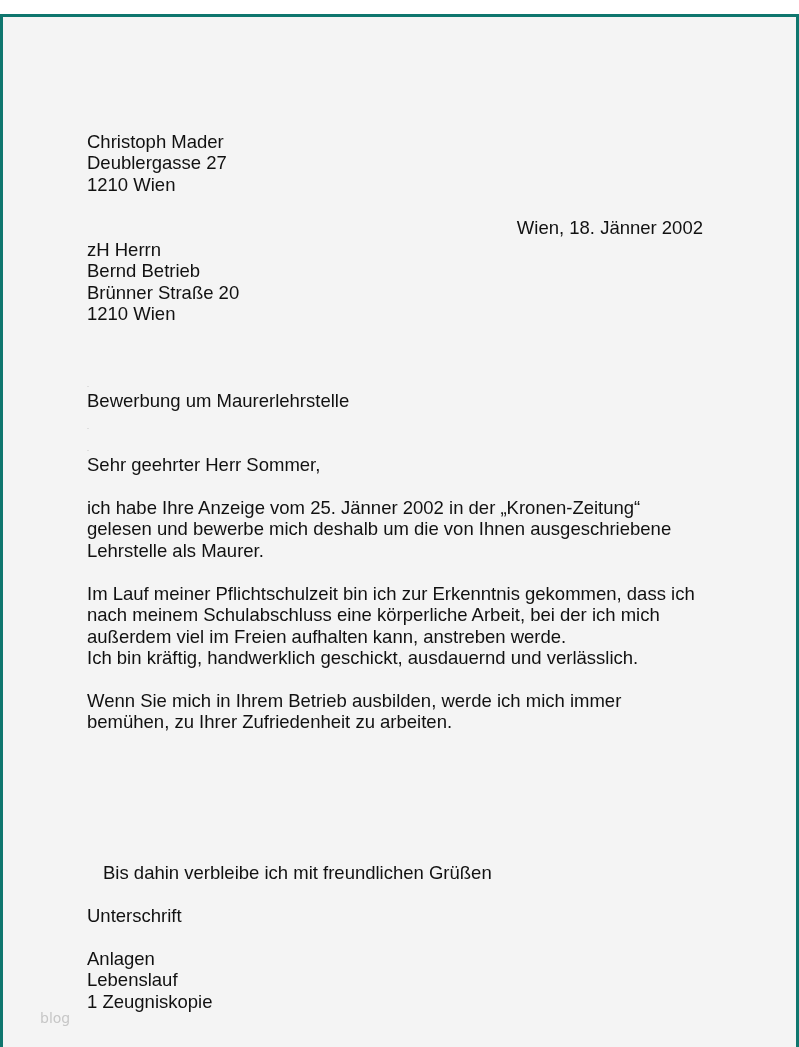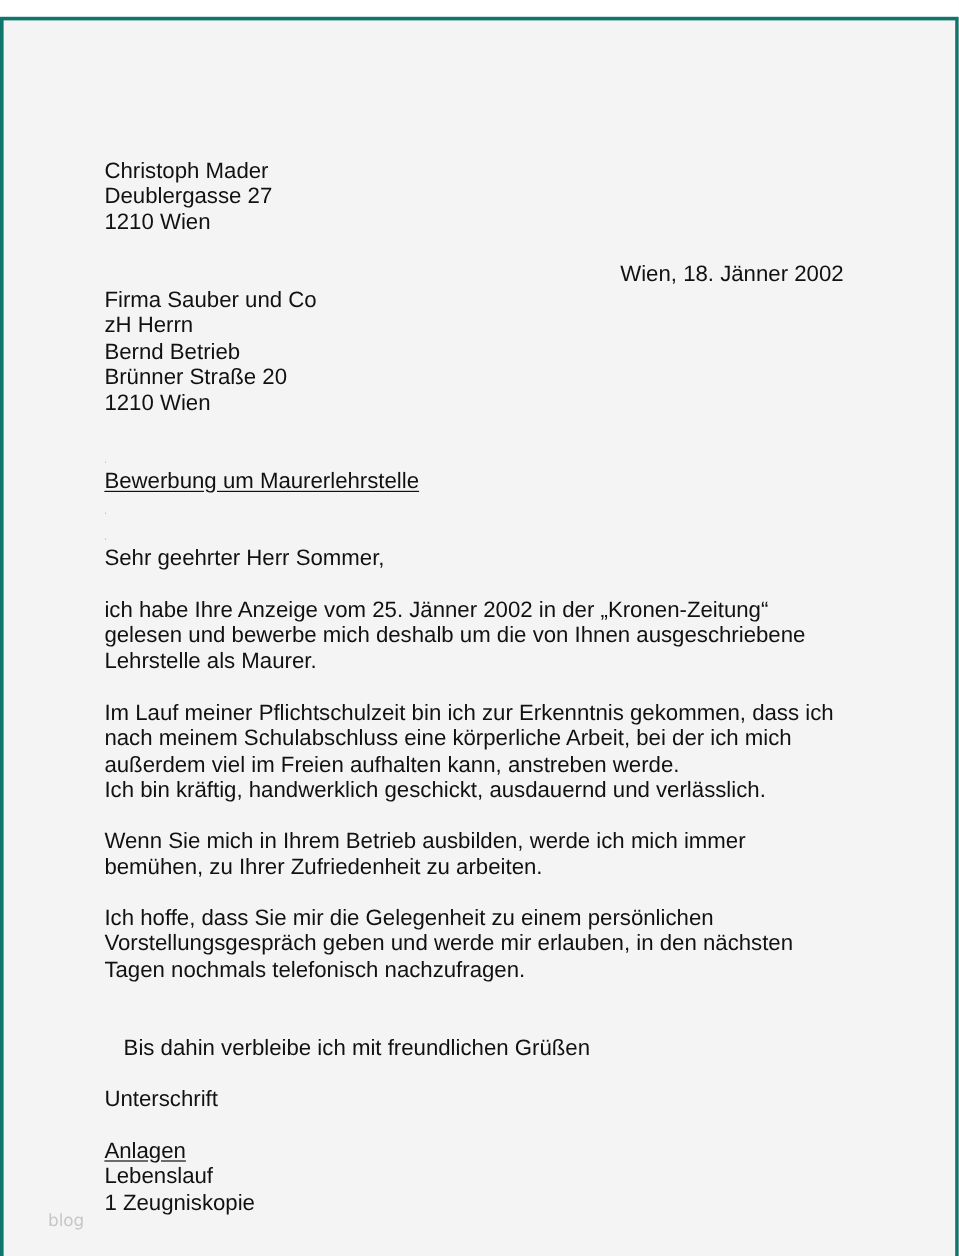--- a/index.html
+++ b/index.html
@@ -15,21 +15,21 @@
     width: 793px; height: 1041px;
     border: 3px solid #0f766e;
     background: #f4f4f4;
     font-family: "Liberation Sans", sans-serif;
     font-size: 18.5px;
     color: #111111;
   }
   .block { position: absolute; left: 84px; line-height: 21.4px; }
   .line { display: block; white-space: nowrap; }
   .date { position: absolute; right: 93px; top: 200px; line-height: 21.4px; white-space: nowrap; }
-  .u { text-decoration: underline; text-underline-offset: 2px; }
+  .u { text-underline-offset: 2px; }
   .dot { position: absolute; left: 84px; font-size: 6px; color: #666; line-height: 6px; }
   .watermark {
     position: absolute; left: 37px; top: 993px;
     font-size: 14px; color: #c6c6c6;
     font-family: "DejaVu Sans", sans-serif;
   }
 </style>
 </head>
 <body>
 
@@ -37,21 +37,20 @@
 
   <div class="block" style="top:114px;">
     <span class="line">Christoph Mader</span>
     <span class="line">Deublergasse 27</span>
     <span class="line">1210 Wien</span>
   </div>
 
   <div class="date">Wien, 18. Jänner 2002</div>
 
   <div class="block" style="top:222px;">
-    <span class="line">Firma Sauber und Co</span>
     <span class="line">zH Herrn</span>
     <span class="line">Bernd Betrieb</span>
     <span class="line">Brünner Straße 20</span>
     <span class="line">1210 Wien</span>
   </div>
 
   <span class="dot" style="top:366px;">·</span>
   <div class="block" style="top:373px;">
     <span class="line u">Bewerbung um Maurerlehrstelle </span>
   </div>
@@ -73,25 +72,20 @@
     <span class="line">bemühen, zu Ihrer Zufriedenheit zu arbeiten.</span>
   </div>
 
   <div class="block" style="top:566px;">
     <span class="line">Im Lauf meiner Pflichtschulzeit bin ich zur Erkenntnis gekommen, dass ich</span>
     <span class="line">nach meinem Schulabschluss eine körperliche Arbeit, bei der ich mich</span>
     <span class="line">außerdem viel im Freien aufhalten kann, anstreben werde.</span>
     <span class="line">Ich bin kräftig, handwerklich geschickt, ausdauernd und verlässlich.</span>
   </div>
 
-  <div class="block" style="top:737px;">
-    <span class="line">Ich hoffe, dass Sie mir die Gelegenheit zu einem persönlichen</span>
-    <span class="line">Vorstellungsgespräch geben und werde mir erlauben, in den nächsten</span>
-    <span class="line">Tagen nochmals telefonisch nachzufragen.</span>
-  </div>
 
   <div class="block" style="top:845px;margin-left:16px;">
     <span class="line">Bis dahin verbleibe ich mit freundlichen Grüßen</span>
   </div>
 
   <div class="block" style="top:888px;text-align:center;">
     <span class="line">Unterschrift</span>
   </div>
 
   <div class="block" style="top:931px;">

